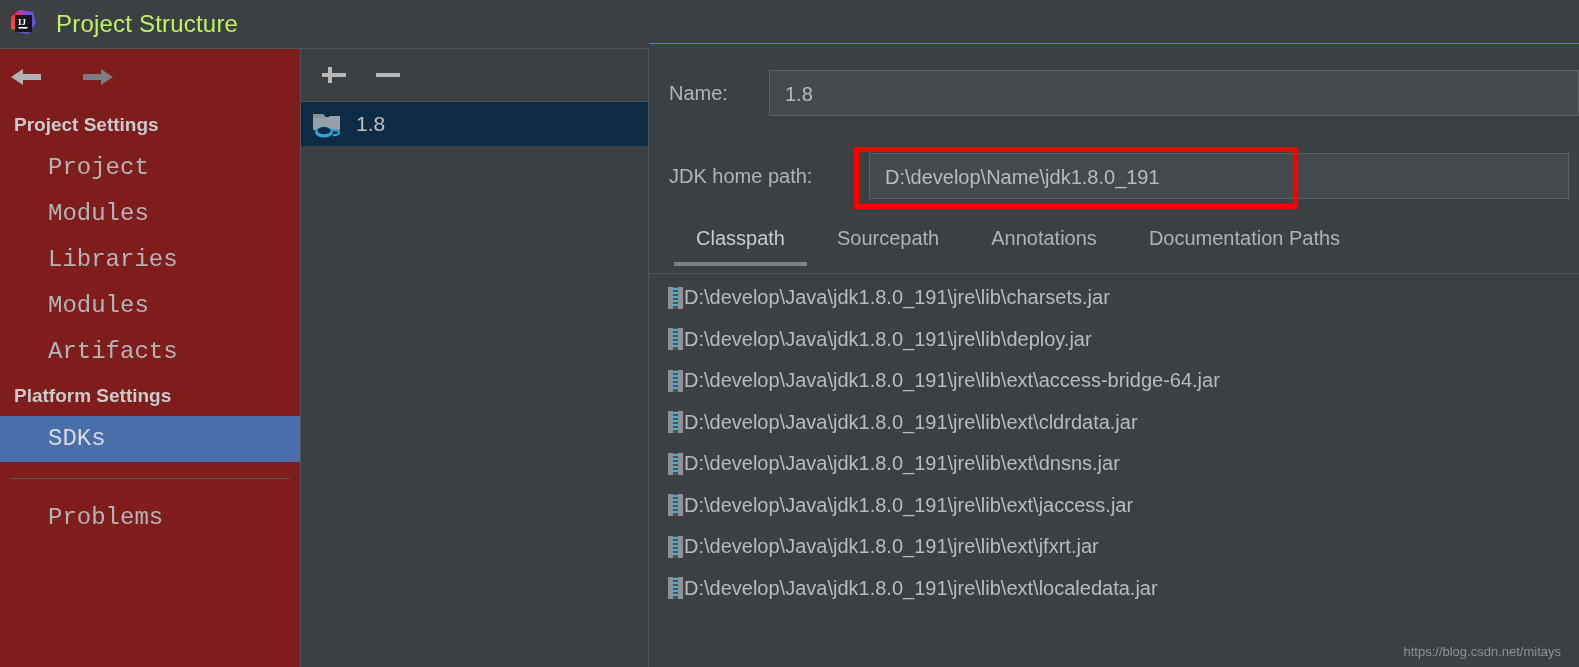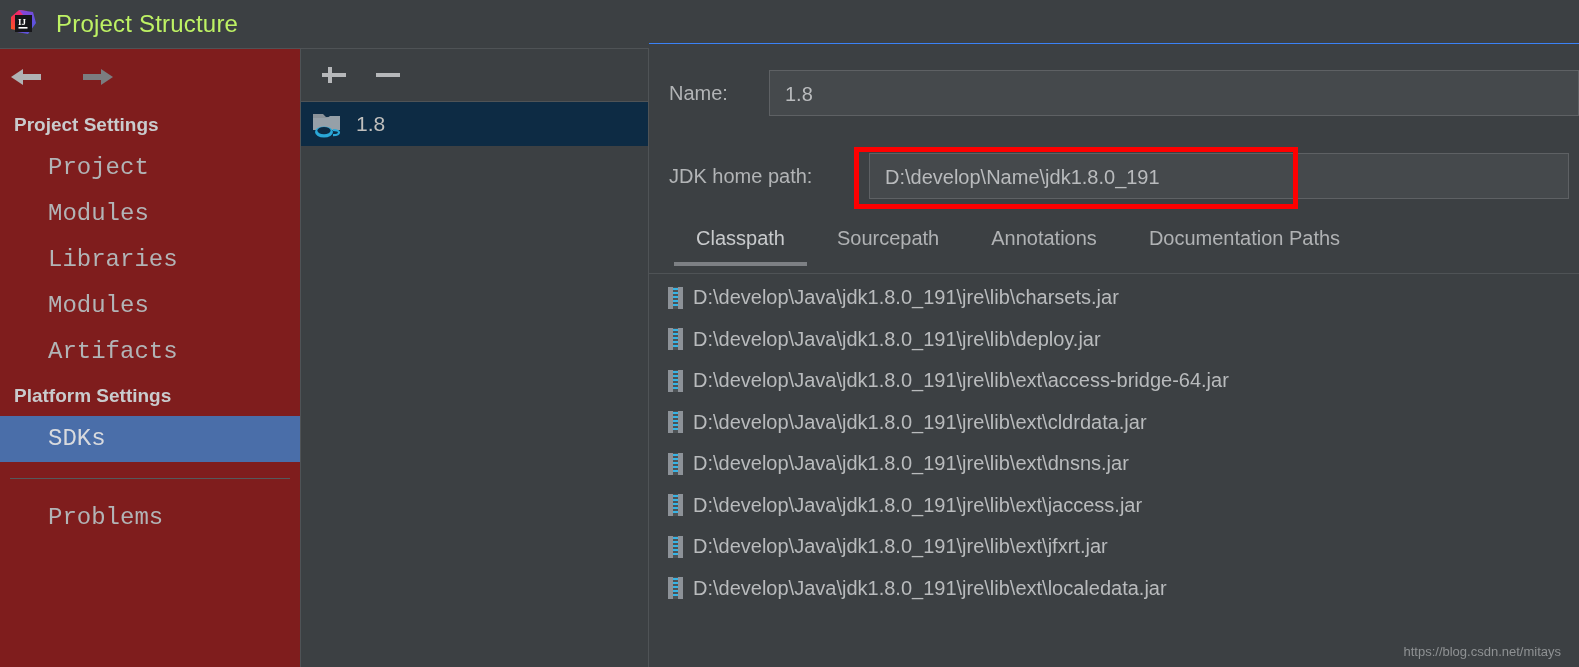--- a/index.html
+++ b/index.html
@@ -222,21 +222,21 @@
     position: absolute;
     left: 0; top: 233px;
     width: 930px; height: 386px;
     overflow: hidden;
   }
   .cp-row {
     height: 41.5px;
     display: flex;
     align-items: center;
     padding-left: 19px;
-    gap: 10px;
+    gap: 1px;
   }
   .cp-row .path {
     font-size: 20px;
     color: #b9bbbd;
     white-space: nowrap;
   }
   .jar-icon {
     width: 15px; height: 22px;
     position: relative;
     flex: 0 0 auto;

